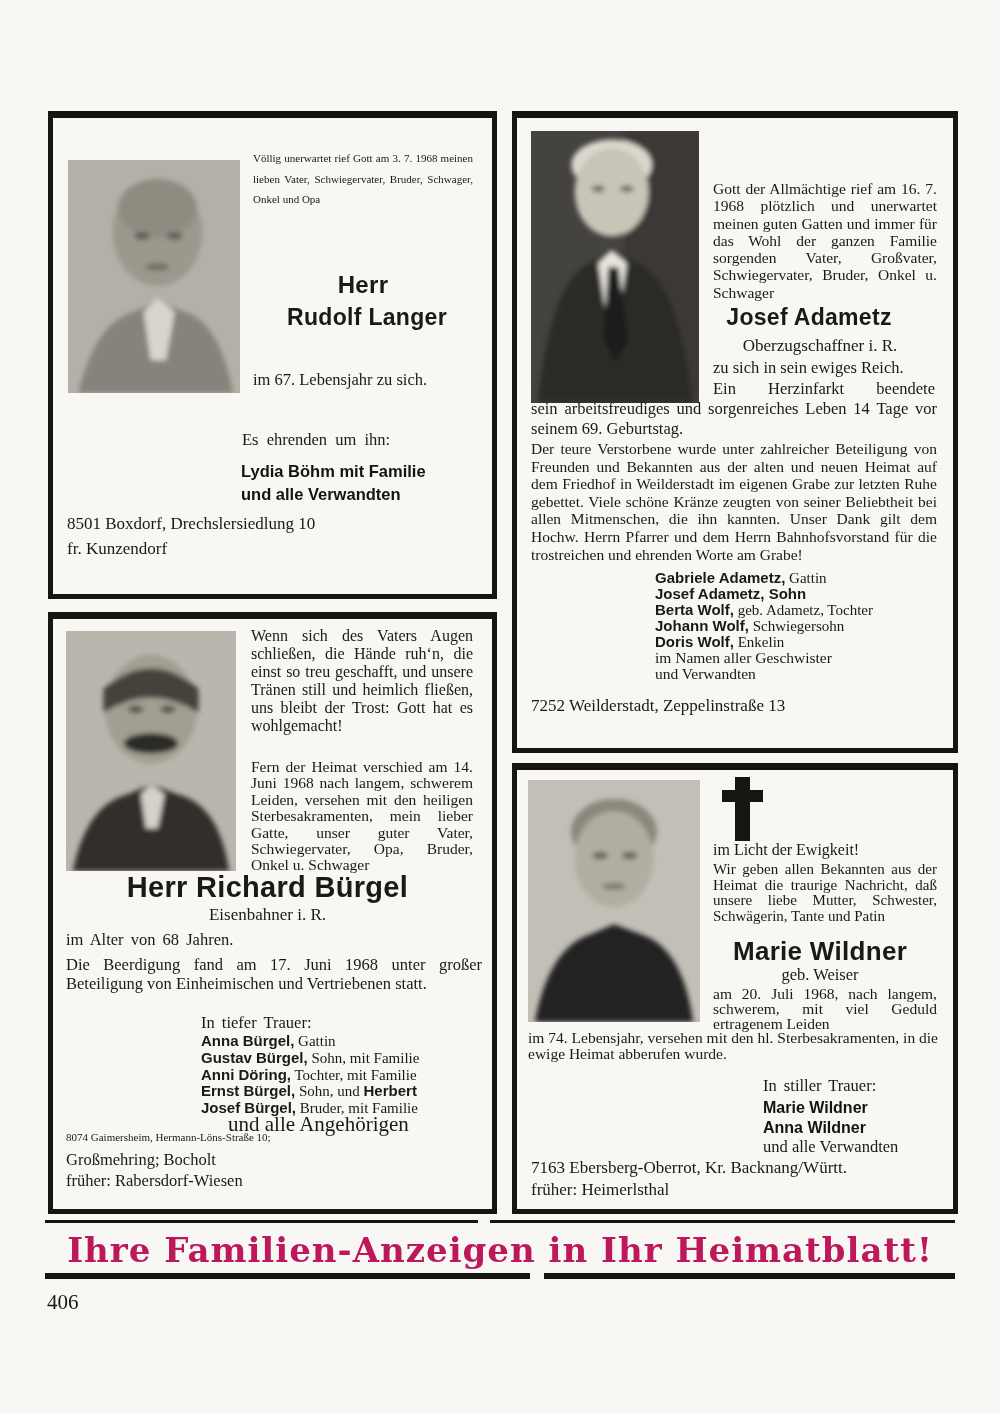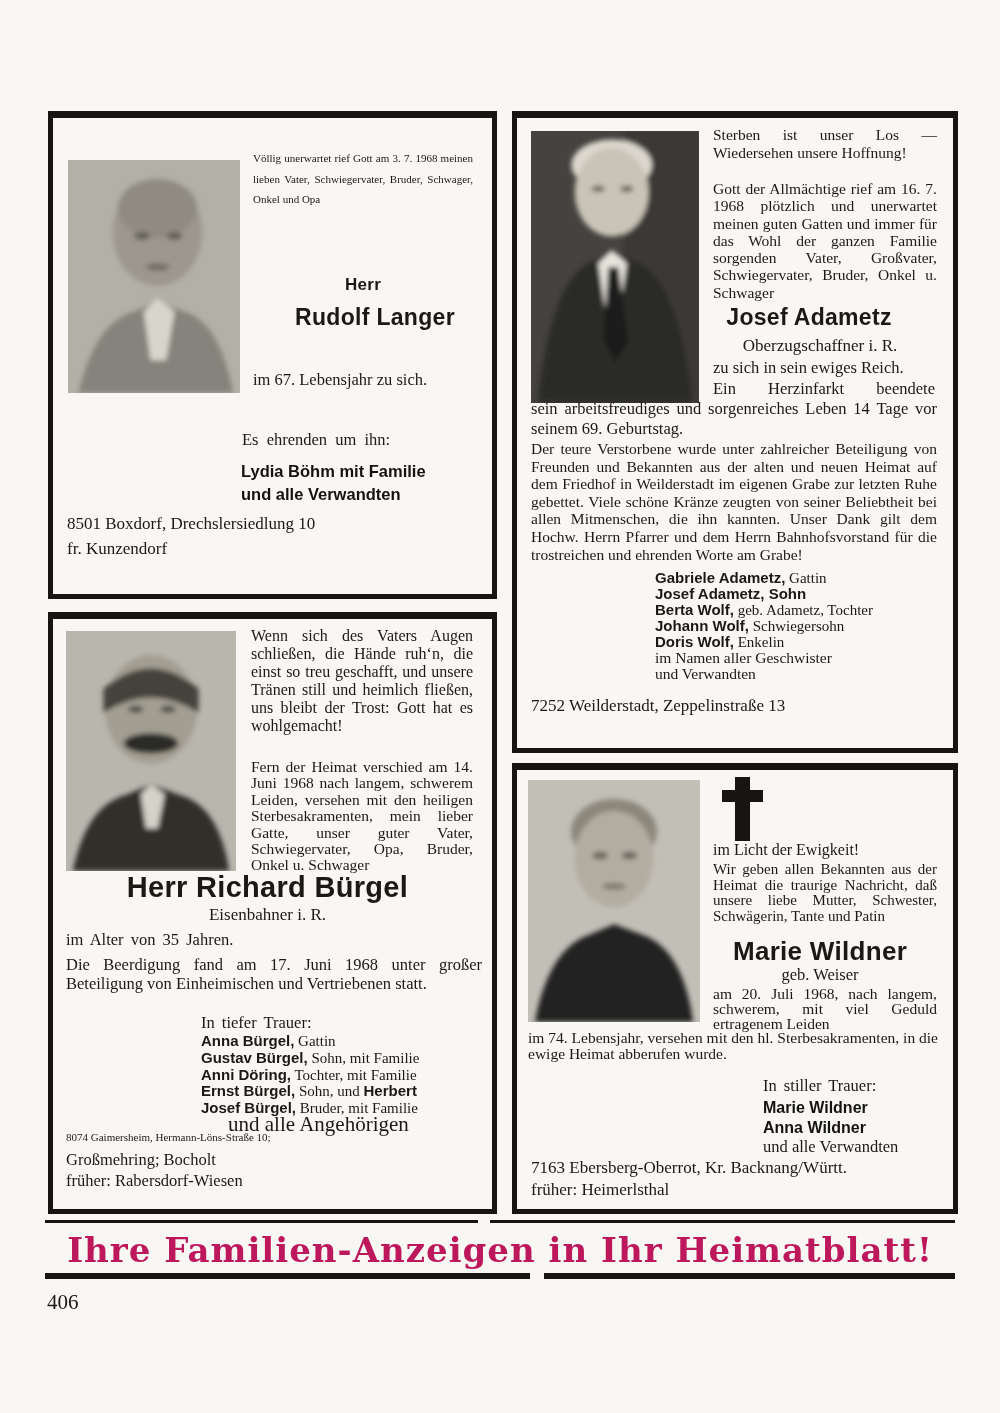--- a/index.html
+++ b/index.html
@@ -58,22 +58,22 @@
           <ellipse cx="62" cy="44" rx="4.5" ry="2.2" fill="#5f5c54"></ellipse>
           <ellipse cx="52" cy="62" rx="7" ry="2" fill="#6e6a61"></ellipse>
           <path d="M6 135 Q16 94 38 88 L52 82 L68 88 Q88 94 96 135 Z" fill="#86837b"></path>
           <path d="M44 88 L52 80 L62 88 L57 116 L48 116 Z" fill="#d8d5cc"></path>
         </g>
       </svg>
     </div>
 
     <div class="abs serif just" style="left:200px;top:30px;width:220px;font-size:11px;line-height:20.5px;">Völlig unerwartet rief Gott am 3. 7. 1968 meinen lieben Vater, Schwiegervater, Bruder, Schwager, Onkel und Opa</div>
 
-    <div class="abs name-lg ctr" style="left:200px;top:152px;width:220px;font-size:17px;line-height:30px;">Herr</div>
-    <div class="abs name-lg ctr" style="left:212px;top:184px;width:220px;font-size:23px;line-height:30px;">Rudolf Langer</div>
+    <div class="abs name-lg ctr" style="left:200px;top:152px;width:220px;font-size:24px;line-height:30px;">Herr</div>
+    <div class="abs name-lg ctr" style="left:204px;top:184px;width:220px;font-size:23px;line-height:30px;">Rudolf Langer</div>
 
     <div class="abs serif" style="left:200px;top:252px;width:225px;font-size:16.5px;">im 67. Lebensjahr zu sich.</div>
 
     <div class="abs serif" style="left:189px;top:312px;font-size:16.5px;word-spacing:4px;">Es ehrenden um ihn:</div>
 
     <div class="abs sansb" style="left:188px;top:344px;font-size:16.5px;">Lydia Böhm mit Familie</div>
     <div class="abs sansb" style="left:188px;top:367px;font-size:16.5px;">und alle Verwandten</div>
 
     <div class="abs serif" style="left:14px;top:396px;font-size:17px;">8501 Boxdorf, Drechslersiedlung 10</div>
     <div class="abs serif" style="left:14px;top:421px;font-size:17px;">fr. Kunzendorf</div>
@@ -95,21 +95,20 @@
           <ellipse cx="48" cy="36" rx="22" ry="26" fill="#c9c4b8"></ellipse>
           <ellipse cx="40" cy="34" rx="4" ry="2" fill="#6e6a60"></ellipse>
           <ellipse cx="57" cy="34" rx="4" ry="2" fill="#6e6a60"></ellipse>
           <path d="M4 160 Q12 84 38 76 L48 70 L60 76 Q88 84 96 160 Z" fill="#2b2a27"></path>
           <path d="M40 78 L48 70 L57 78 L53 104 L44 104 Z" fill="#e7e4dc"></path>
           <path d="M46 80 L52 80 L58 124 L50 136 L43 122 Z" fill="#1d1c1a"></path>
         </g>
       </svg>
     </div>
 
-    <div class="abs serif just" style="left:196px;top:8px;width:224px;font-size:15.5px;line-height:17.5px;">Sterben ist unser Los — Wiedersehen unsere Hoffnung!</div>
 
     <div class="abs serif just" style="left:196px;top:62px;width:224px;font-size:15.5px;line-height:17.3px;">Gott der Allmächtige rief am 16. 7. 1968 plötzlich und unerwartet meinen guten Gatten und immer für das Wohl der ganzen Familie sorgenden Vater, Großvater, Schwiegervater, Bruder, Onkel u. Schwager</div>
 
     <div class="abs name-lg ctr" style="left:175px;top:186px;width:234px;font-size:23px;">Josef Adametz</div>
     <div class="abs serif ctr" style="left:186px;top:218px;width:234px;font-size:17px;">Oberzugschaffner i. R.</div>
     <div class="abs serif" style="left:196px;top:240px;width:226px;font-size:16.5px;">zu sich in sein ewiges Reich.</div>
 
     <div class="abs serif" style="left:196px;top:261px;width:222px;text-align:justify;text-align-last:justify;font-size:16.5px;">Ein Herzinfarkt beendete</div>
     <div class="abs serif just" style="left:14px;top:281px;width:406px;font-size:16.5px;line-height:19.5px;">sein arbeitsfreudiges und sorgenreiches Leben 14 Tage vor seinem 69. Geburtstag.</div>
 
@@ -150,21 +149,21 @@
       </svg>
     </div>
 
     <div class="abs serif just" style="left:198px;top:8px;width:222px;font-size:16px;line-height:18px;">Wenn sich des Vaters Augen schließen, die Hände ruh‘n, die einst so treu geschafft, und unsere Tränen still und heimlich fließen, uns bleibt der Trost: Gott hat es wohlgemacht!</div>
 
     <div class="abs serif just" style="left:198px;top:140px;width:222px;font-size:15.5px;line-height:16.4px;">Fern der Heimat verschied am 14. Juni 1968 nach langem, schwerem Leiden, versehen mit den heiligen Sterbesakramenten, mein lieber Gatte, unser guter Vater, Schwiegervater, Opa, Bruder, Onkel u. Schwager</div>
 
     <div class="abs name-lg ctr" style="left:0;top:252px;width:429px;font-size:29px;">Herr Richard Bürgel</div>
     <div class="abs serif ctr" style="left:0;top:286px;width:429px;font-size:17px;">Eisenbahner i. R.</div>
 
-    <div class="abs serif" style="left:13px;top:311px;font-size:16.5px;word-spacing:3px;">im Alter von 35 Jahren.</div>
+    <div class="abs serif" style="left:13px;top:311px;font-size:16.5px;word-spacing:3px;">im Alter von 68 Jahren.</div>
 
     <div class="abs serif just" style="left:13px;top:336px;width:416px;font-size:16.5px;line-height:19px;">Die Beerdigung fand am 17. Juni 1968 unter großer Beteiligung von Einheimischen und Vertriebenen statt.</div>
 
     <div class="abs serif" style="left:148px;top:394px;font-size:16.5px;word-spacing:3px;">In tiefer Trauer:</div>
 
     <div class="abs" style="left:148px;top:414px;font-size:15px;line-height:15.8px;">
       <div class="mline"><span class="nm">Anna Bürgel,</span><span class="rl"> Gattin</span></div>
       <div class="mline"><span class="nm">Gustav Bürgel,</span><span class="rl"> Sohn, mit Familie</span></div>
       <div class="mline"><span class="nm">Anni Döring,</span><span class="rl"> Tochter, mit Familie</span></div>
       <div class="mline"><span class="nm">Ernst Bürgel,</span><span class="rl"> Sohn, und </span><span class="nm">Herbert</span></div>

